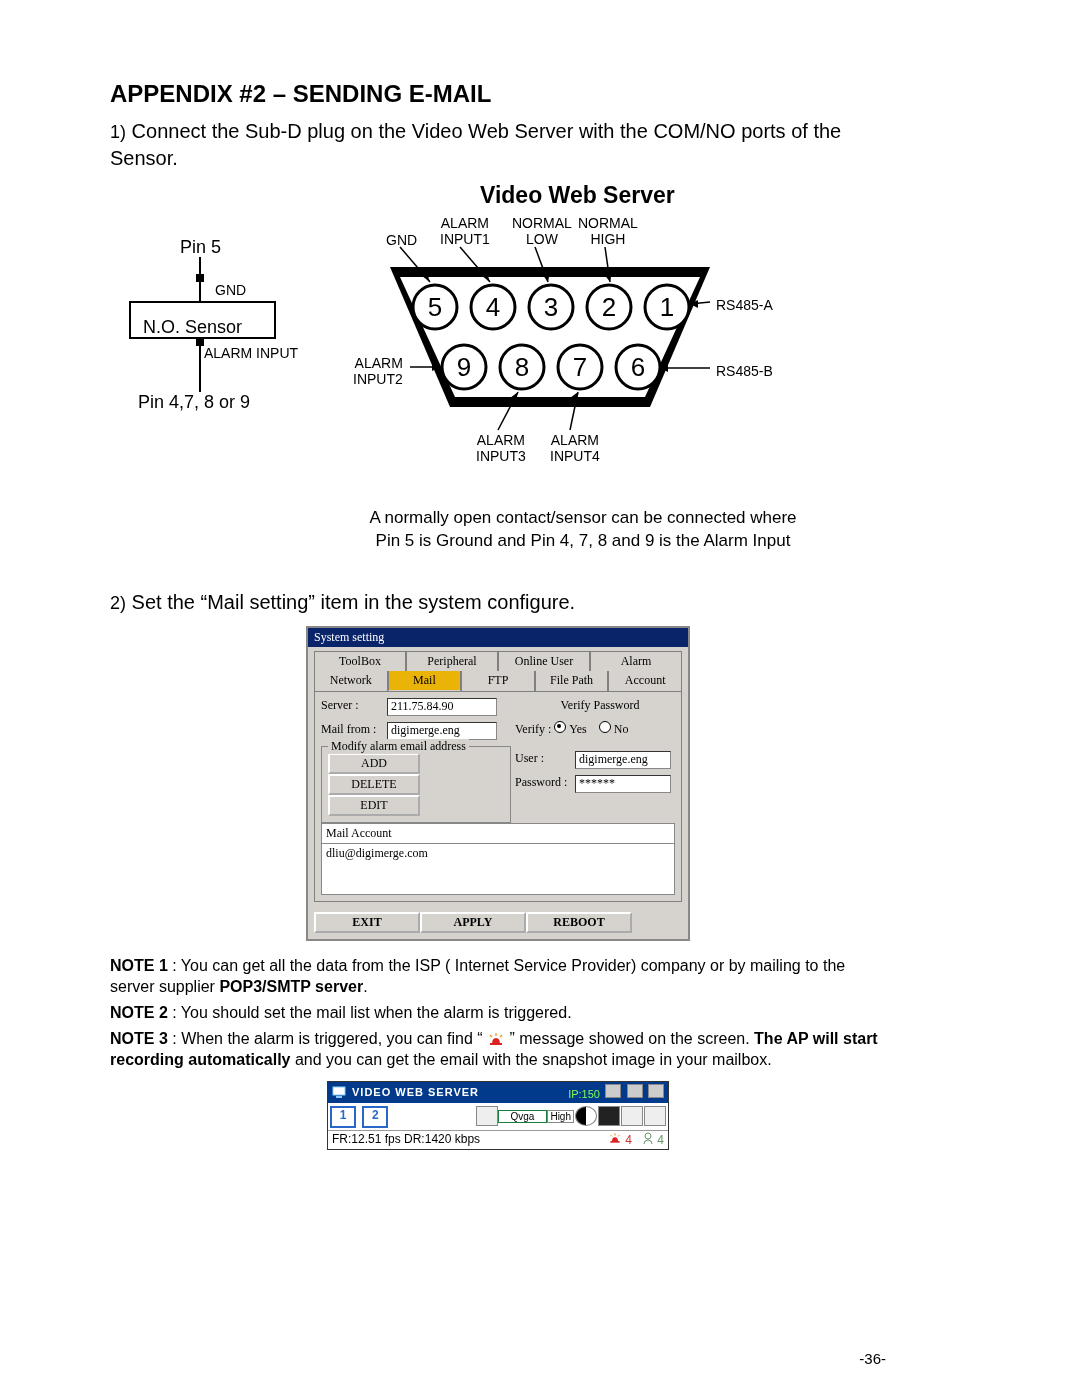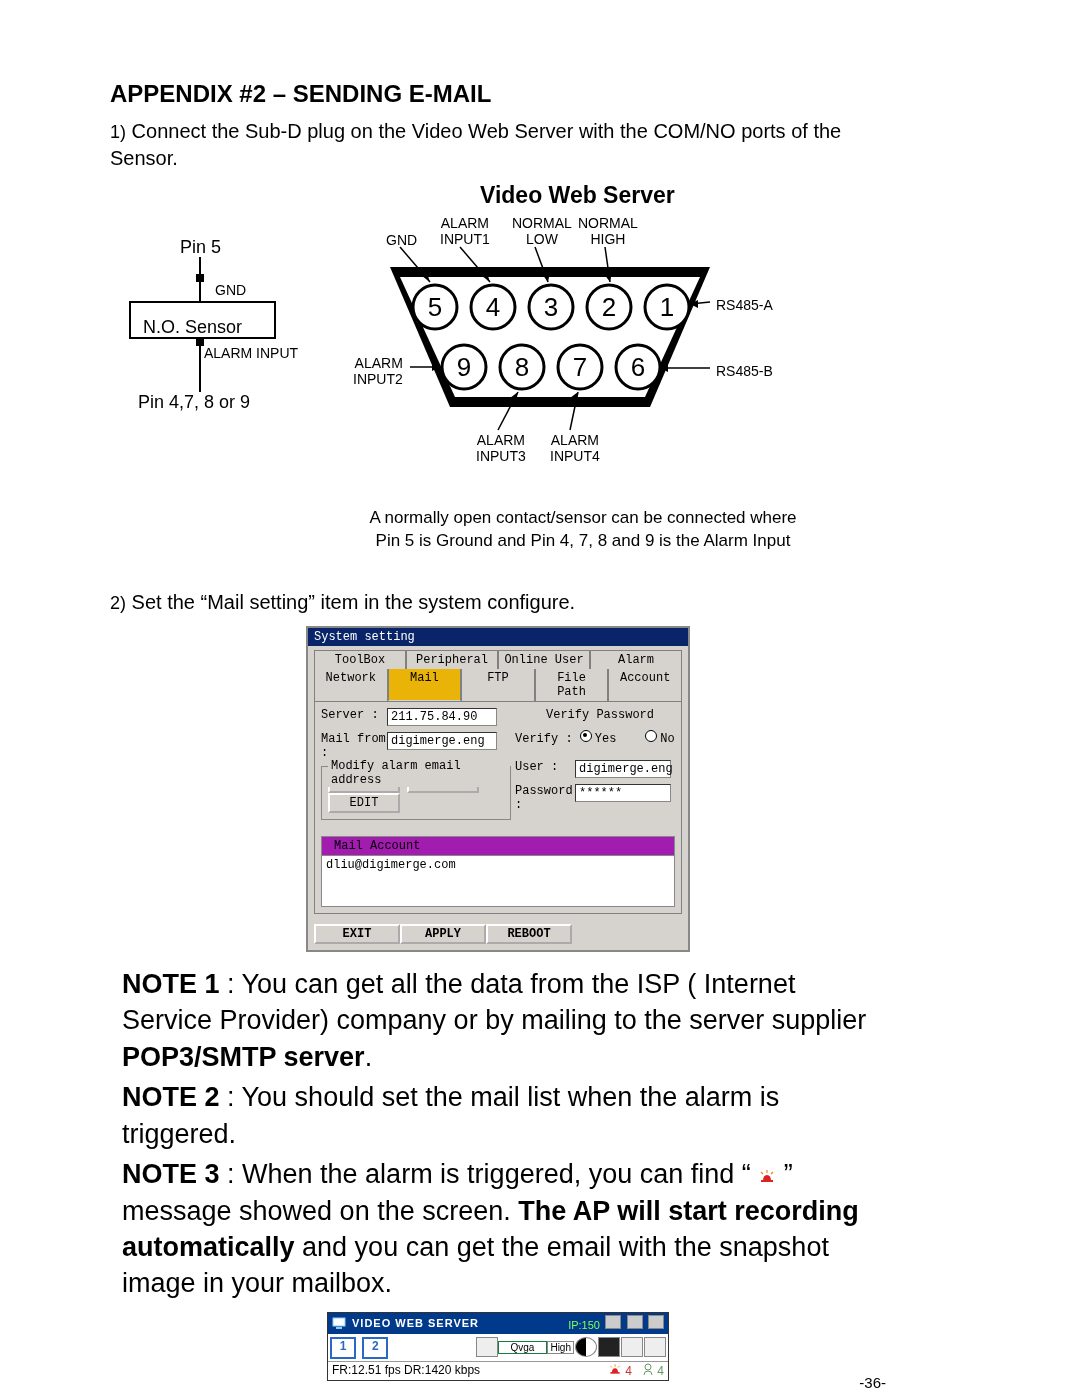--- a/index.html
+++ b/index.html
@@ -10,44 +10,44 @@
 
   
   .fig1{position:relative;width:860px;height:320px;margin:10px 0 0 -20px}
   .fig1 svg{position:absolute;left:0;top:0}
   .fig1 .lbl{position:absolute;font-size:18px}
   .fig1 .small{font-size:14px}
   .fig1 .title{font-size:23px;font-weight:bold}
   .caption{font-size:17px;text-align:center;line-height:1.35;margin:5px 80px 36px 250px}
 
   
-  .dlg{width:380px;margin:8px auto 14px;border:2px solid #888;background:#d6d3ce;font-family:Liberation Mono, monospace;font-size:12px;color:#000}
+  .dlg{width:380px;margin:8px auto 14px;border:2px solid #888;background:#d6d3ce;font-family:Liberation Serif, serif;font-size:12px;color:#000}
   .titlebar{background:#0a246a;color:#fff;padding:2px 6px;font-size:12px}
   .tabs{padding:4px 6px 0 6px}
   .tabrow{display:flex;width:100%}
   .tab{flex:1;border:1px solid #808080;border-bottom:none;background:#d6d3ce;text-align:center;padding:2px 4px;font-size:12px;position:relative}
   .tab.active{background:#eab308;border-bottom:1px solid #d6d3ce;z-index:2}
   .tabrow2 .tab{border-top:none}
   .panel{border:1px solid #808080;margin:0 6px 6px 6px;padding:6px;min-height:180px;position:relative;background:#d6d3ce}
   .row{display:flex;align-items:flex-start;margin-bottom:6px}
   .lblf{width:66px}
   .txt{background:#fff;border:1px inset #888;height:18px;padding:0 3px;font-size:12px;box-sizing:border-box;display:inline-flex;align-items:center}
   .grpbox{border:1px solid #888;padding:6px 6px 6px 6px;margin-top:4px;position:relative}
   .grplegend{position:absolute;top:-8px;left:6px;background:#d6d3ce;padding:0 3px;font-size:12px}
-  .btn{background:#d6d3ce;border:2px outset #fff;padding:1px 10px;font-size:12px;min-width:48px;text-align:center;display:inline-block}
+  .btn{background:#d6d3ce;border:2px outset #fff;padding:1px 20px;font-size:12px;min-width:48px;text-align:center;display:inline-block}
   .btnw{min-width:62px}
-  .mailacct-head{border:1px solid #888;border-bottom:none;background:#a21caf;padding:2px 12px;font-size:12px;margin-top:16px}
+  .mailacct-head{border:1px solid #888;border-bottom:none;background:#ffffff;padding:2px 4px;font-size:12px;margin-top:0}
   .mailacct-body{border:1px solid #888;background:#fff;height:46px;padding:2px 4px;font-size:12px}
   .bottombar{display:flex;justify-content:flex-start;padding:4px 6px 6px}
   .rightcol{position:absolute;left:200px;top:6px;width:170px}
   .radio{display:inline-block;width:10px;height:10px;border:1px solid #000;border-radius:50%;margin-right:3px;position:relative;background:#fff}
   .radio.on:after{content:'';position:absolute;left:2px;top:2px;width:4px;height:4px;background:#000;border-radius:50%}
 
   
-  .note{font-size:27px;line-height:1.35;margin:0 12px 4px}
+  .note{font-size:16px;line-height:1.35;margin:0 0 4px}
   .alarm-ico{display:inline-block;width:18px;height:14px;vertical-align:middle}
 
   
   .vws{width:340px;margin:10px auto 0;border:1px solid #333;background:#fff}
   .vws-top{background:#013a8a;color:#fff;display:flex;align-items:center;justify-content:space-between;padding:2px 4px;font-size:12px}
   .vws-left{display:flex;align-items:center;gap:4px}
   .winbtn{display:inline-block;width:14px;height:12px;background:#ccc;border:1px solid #888;margin-left:2px}
   .vws-mid{display:flex;align-items:center;justify-content:space-between;padding:2px 2px;border-bottom:1px solid #999}
   .chan{display:inline-block;width:22px;height:18px;border:2px solid #2a68c8;color:#2a68c8;font-weight:bold;text-align:center;font-size:12px;background:#fff;margin-right:2px}
   .tbicon{display:inline-block;width:20px;height:18px;border:1px solid #888;margin-left:1px;background:#eee}

